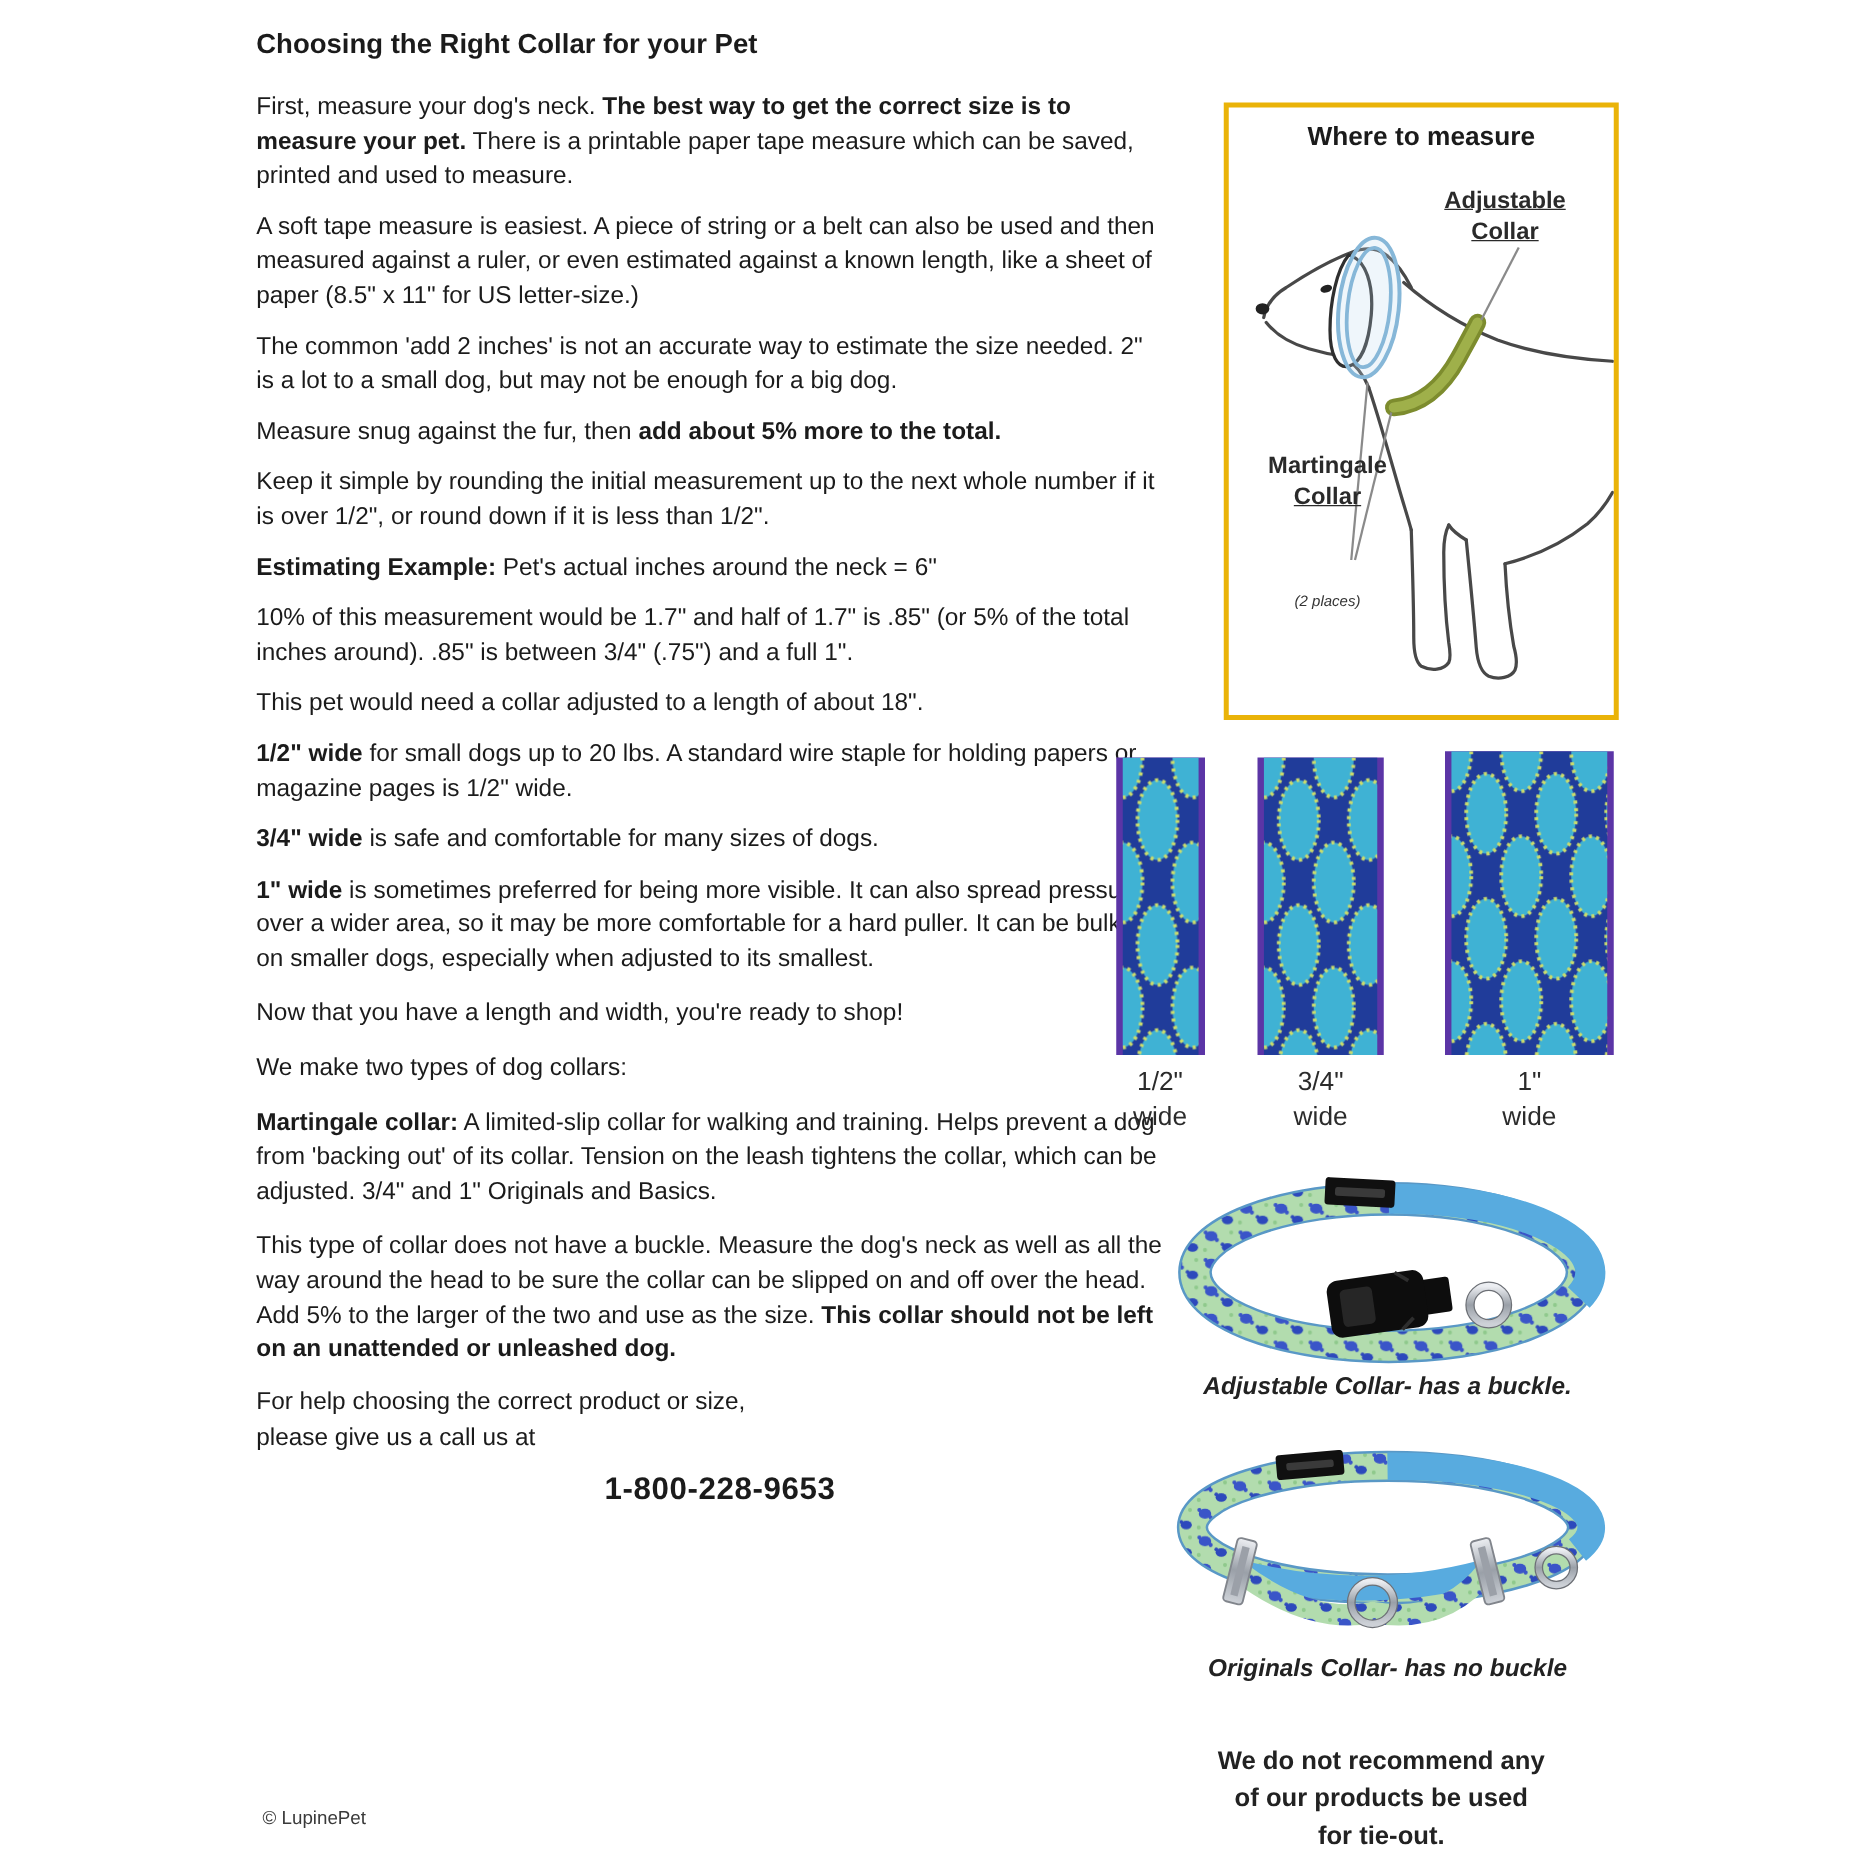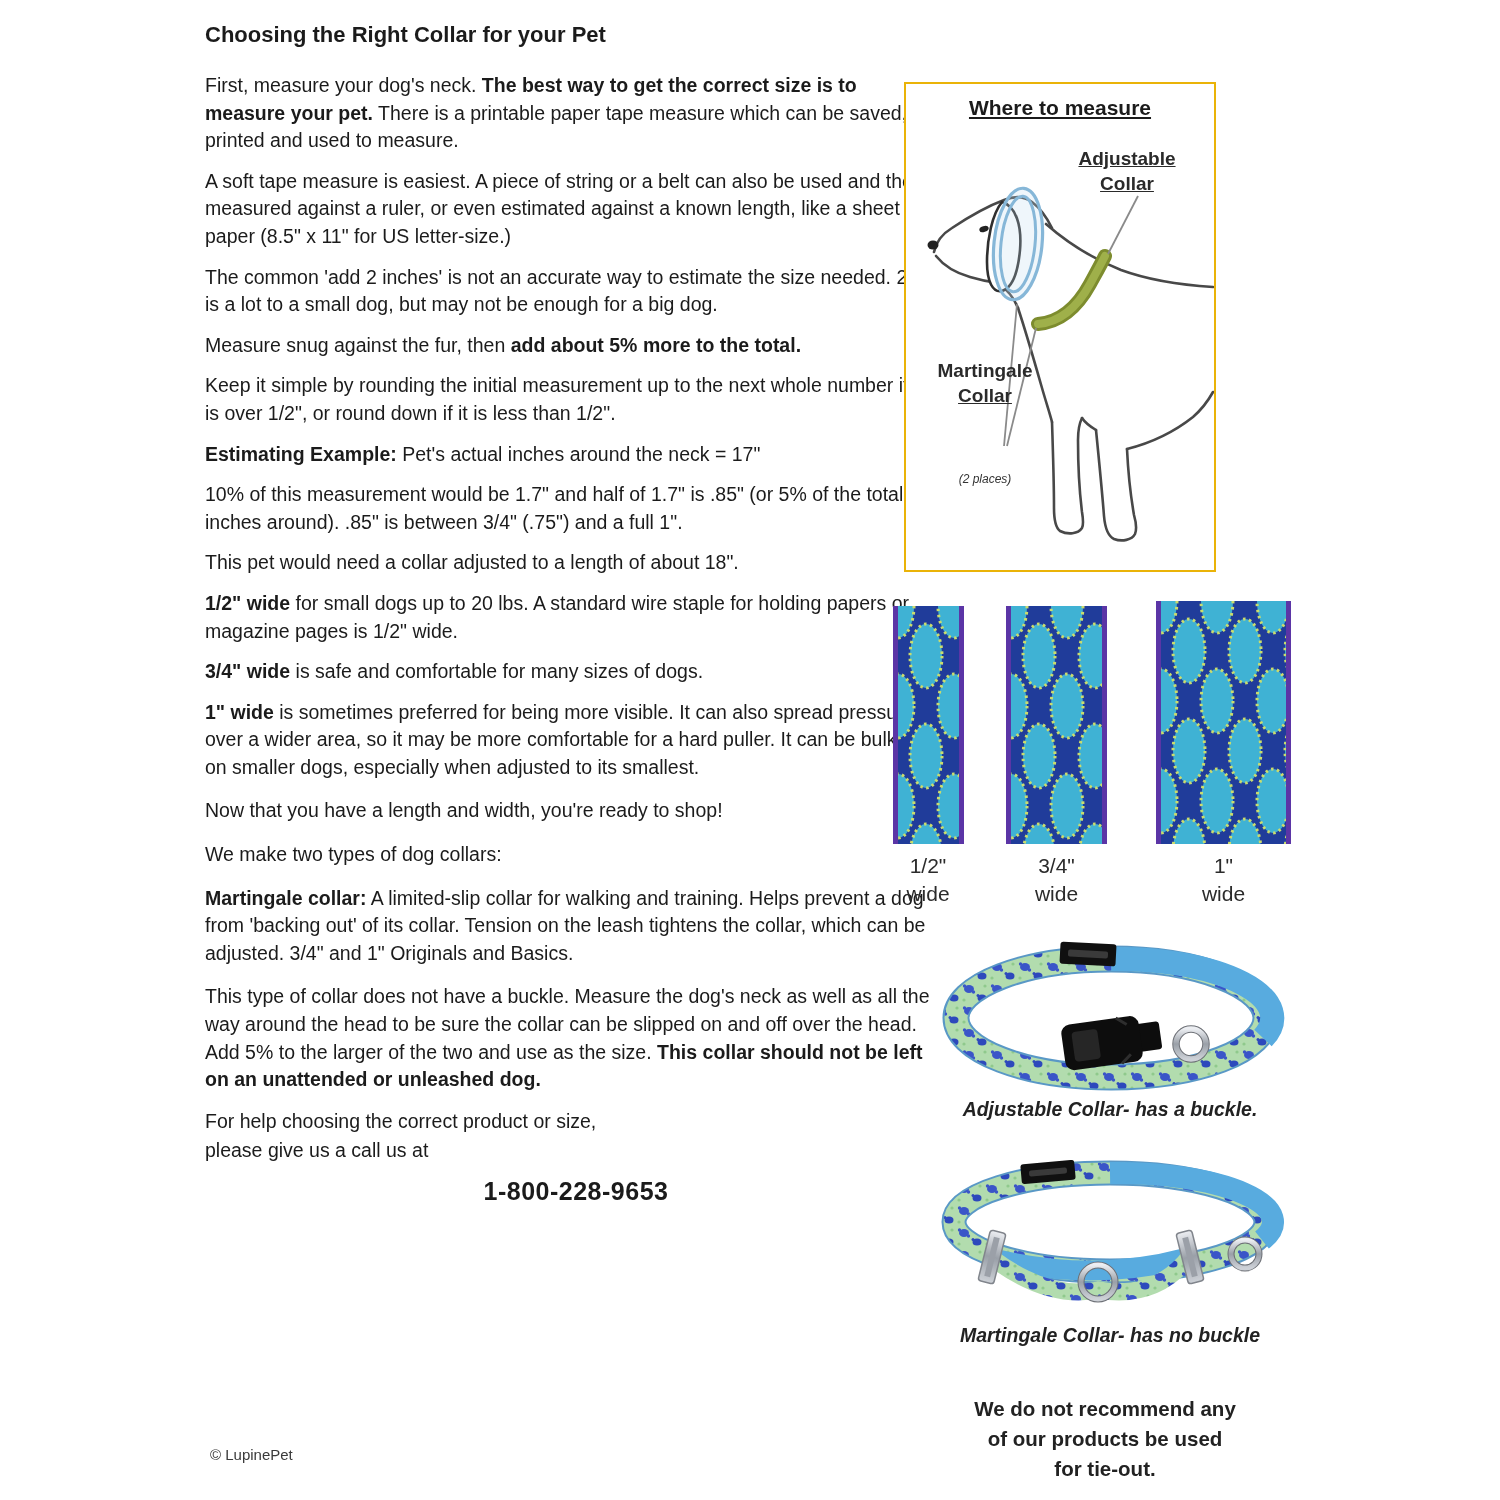--- a/index.html
+++ b/index.html
@@ -10,22 +10,22 @@
   
   .left-col{position:absolute;left:205px;top:22px;width:742px;}
   .doc-title{font-size:22px;font-weight:bold;margin:0 0 24px 0;}
   .left-col p{font-size:19.5px;line-height:27.6px;margin:0 16px 13px 0;}
   .left-col p.mt{margin-top:16px;}
   b{font-weight:bold;}
   .contact{ text-align:left;margin-top:12px;font-size:19.5px;line-height:29px;}
   .phone{ text-align:center;font-size:25px;font-weight:bold;margin-top:12px;letter-spacing:.5px;}
   .copyright{position:absolute;left:210px;top:1446px;font-size:15px;color:#3a3a3a;}
   
-  .measure-box{position:absolute;left:904px;top:82px;width:308px;height:486px;
-    border:2px solid #eab308;background:#fff;text-decoration:underline;}
+  .measure-box{position:absolute;left:979px;top:82px;width:308px;height:486px;
+    border:4px solid #eab308;background:#fff;}
   .mb-title{text-align:center;font-weight:bold;font-size:21px;margin-top:12px;position:relative;z-index:3;}
   .dog-svg{position:absolute;left:0;top:0;width:100%;height:100%;z-index:1;}
   .mb-label{position:absolute;z-index:3;font-weight:bold;font-size:19px;line-height:25px;text-align:center;color:#2a2a2a;}
   .mb-label .u{text-decoration:underline;}
   .mb-places{position:absolute;z-index:3;font-style:italic;font-size:12px;text-align:center;color:#333;margin-top:48px;}
   
   .swatch{position:absolute;background:#5b35a6;}
   .swatch svg{position:absolute;left:5px;top:0;height:100%;}
   .wlabel{position:absolute;text-align:center;font-size:21px;line-height:28px;color:#2b2b2b;}
   
@@ -66,21 +66,21 @@
 </svg>
 
 <div class="left-col">
   <h1 class="doc-title">Choosing the Right Collar for your Pet</h1>
 
   <p><span>First, measure your dog's neck. </span><b>The best way to get the correct size is to measure your pet.</b><span> There is a printable paper tape measure which can be saved, printed and used to measure.</span></p>
   <p><span>A soft tape measure is easiest. A piece of string or a belt can also be used and then measured against a ruler, or even estimated against a known length, like a sheet of paper (8.5" x 11" for US letter-size.)</span></p>
   <p><span>The common 'add 2 inches' is not an accurate way to estimate the size needed. 2" is a lot to a small dog, but may not be enough for a big dog.</span></p>
   <p><span>Measure snug against the fur, then </span><b>add about 5% more to the total.</b></p>
   <p><span>Keep it simple by rounding the initial measurement up to the next whole number if it is over 1/2", or round down if it is less than 1/2".</span></p>
-  <p><b>Estimating Example:</b><span> Pet's actual inches around the neck = 17"</span></p>
+  <p><b>Estimating Example:</b><span> Pet's actual inches around the neck = 6"</span></p>
   <p><span>10% of this measurement would be 1.7" and half of 1.7" is .85" (or 5% of the total inches around). .85" is between 3/4" (.75") and a full 1".</span></p>
   <p><span>This pet would need a collar adjusted to a length of about 18".</span></p>
   <p><b>1/2" wide</b><span> for small dogs up to 20 lbs. A standard wire staple for holding papers or magazine pages is 1/2" wide.</span></p>
   <p><b>3/4" wide</b><span> is safe and comfortable for many sizes of dogs.</span></p>
   <p><b>1" wide</b><span> is sometimes preferred for being more visible. It can also spread pressure over a wider area, so it may be more comfortable for a hard puller. It can be bulky on smaller dogs, especially when adjusted to its smallest.</span></p>
   <p class="mt"><span>Now that you have a length and width, you're ready to shop!</span></p>
   <p class="mt"><span>We make two types of dog collars:</span></p>
   <p class="mt"><b>Martingale collar:</b><span> A limited-slip collar for walking and training. Helps prevent a dog from 'backing out' of its collar. Tension on the leash tightens the collar, which can be adjusted. 3/4" and 1" Originals and Basics.</span></p>
   <p class="mt"><span>This type of collar does not have a buckle. Measure the dog's neck as well as all the way around the head to be sure the collar can be slipped on and off over the head. Add 5% to the larger of the two and use as the size. </span><b>This collar should not be left on an unattended or unleashed dog.</b></p>
 
@@ -231,19 +231,19 @@
   <g>
     <circle cx="170" cy="122" r="17" fill="none" stroke="#6d7076" stroke-width="7"></circle>
     <circle cx="170" cy="122" r="17" fill="none" stroke="url(#metalGrad)" stroke-width="5"></circle>
   </g>
 
   <g>
     <circle cx="317" cy="94" r="14" fill="none" stroke="#6d7076" stroke-width="7"></circle>
     <circle cx="317" cy="94" r="14" fill="none" stroke="url(#metalGrad)" stroke-width="5"></circle>
   </g>
 </svg>
-<div class="fig-caption" style="left:928px;top:1324px;width:364px;">Martingale Collar- has no buckle</div>
+<div class="fig-caption" style="left:928px;top:1324px;width:364px;">Originals Collar- has no buckle</div>
 
 <div class="tie-note">
   <div>We do not recommend any</div>
   <div>of our products be used</div>
   <div>for tie-out.</div>
 </div>
 
 </body></html>

